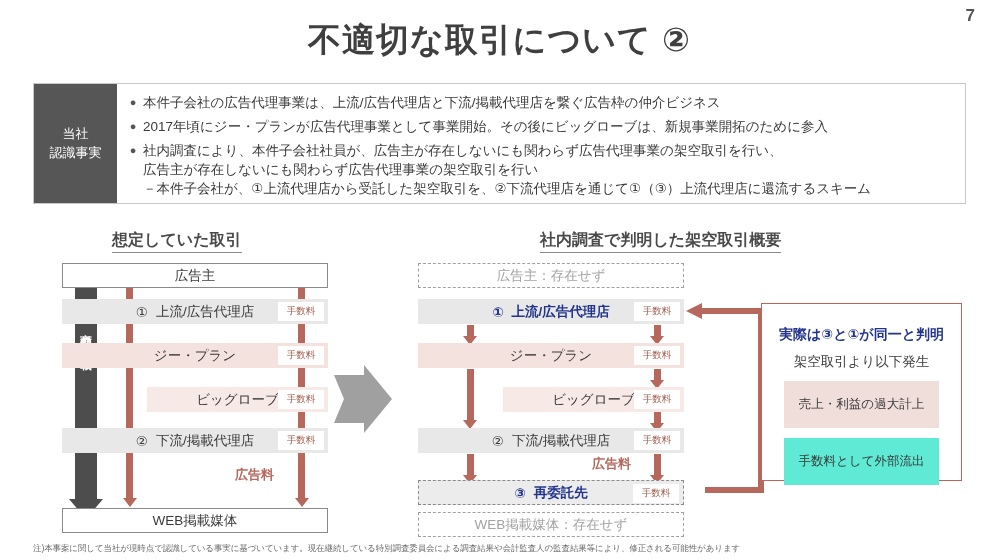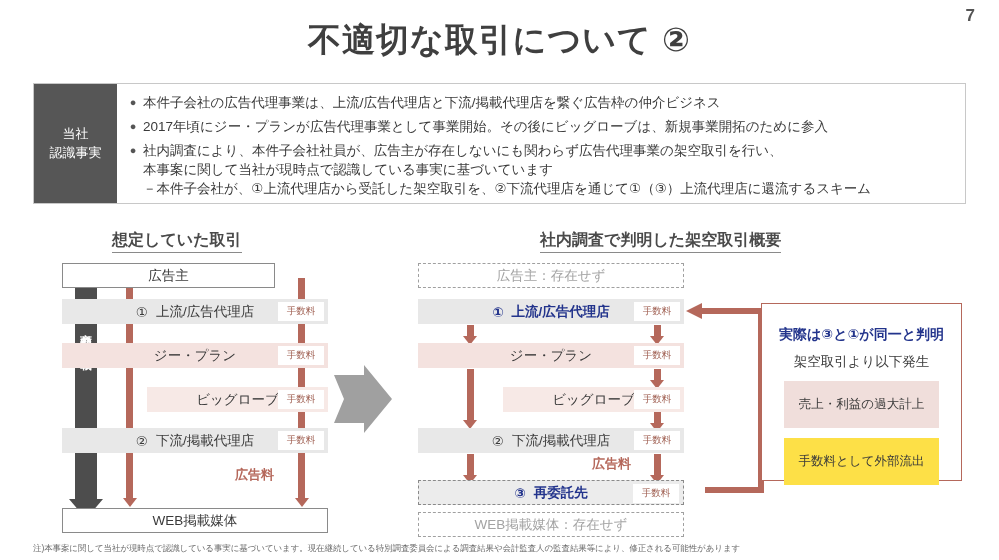--- a/index.html
+++ b/index.html
@@ -197,21 +197,21 @@
     text-align: center; font-size: 13.5px; color: #3a3a3a;
     margin-top: 9px;
   }
   .callout-item {
     margin: 10px 22px 0 22px;
     height: 47px;
     display: flex; align-items: center; justify-content: center;
     font-size: 12.5px; color: #3a3a3a;
   }
   .callout-item.pink { background: #f0dedb; }
-  .callout-item.grey { background: #fde047; }
+  .callout-item.grey { background: #5eead4; }
 
   
   .footnote {
     position: absolute; left: 33px; top: 543px;
     font-size: 8.5px; color: #6a6a6a;
     letter-spacing: -0.1px;
   }
 </style>
 </head>
 <body>
@@ -236,21 +236,21 @@
 
       <div class="bullet-row">
         <div class="bullet-dot">●</div>
         <div class="bullet-text">2017年頃にジー・プランが広告代理事業として事業開始。その後にビッグローブは、新規事業開拓のために参入</div>
       </div>
 
       <div class="bullet-row">
         <div class="bullet-dot">●</div>
         <div class="bullet-text">
           <span>社内調査により、本件子会社社員が、広告主が存在しないにも関わらず広告代理事業の架空取引を行い、</span>
-          <span class="sub">本事案に関して当社が現時点で認識している事実に基づいています</span>
+          <span class="sub">広告主が存在しないにも関わらず広告代理事業の架空取引を行い</span>
           <span class="sub">－本件子会社が、①上流代理店から受託した架空取引を、②下流代理店を通じて①（③）上流代理店に還流するスキーム</span>
         </div>
       </div>
 
     </div>
   </div>
 
   <div class="sec-head left">想定していた取引</div>
   <div class="sec-head right">社内調査で判明した架空取引概要</div>
 
@@ -259,21 +259,21 @@
     <div class="goods-bar" style="left:75px;top:264px;height:235px;">
       <span>商材の掲載</span>
     </div>
     <div class="goods-tip" style="left:69px;top:499px;"></div>
 
     <div class="vbar" style="left:126px;top:278px;height:220px;"></div>
     <div class="vtip" style="left:122.5px;top:498px;"></div>
     <div class="vbar" style="left:298px;top:278px;height:220px;"></div>
     <div class="vtip" style="left:294.5px;top:498px;"></div>
 
-    <div class="row white" style="left:62px;top:263px;width:213px;">
+    <div class="row white" style="left:62px;top:263px;width:266px;">
       <span>広告主</span>
     </div>
 
     <div class="row grey" style="left:62px;top:299px;width:266px;">
       <span class="num">①</span>
       <span style="width:8px"></span>
       <span>上流/広告代理店</span>
       <span class="fee">手数料</span>
     </div>
 

